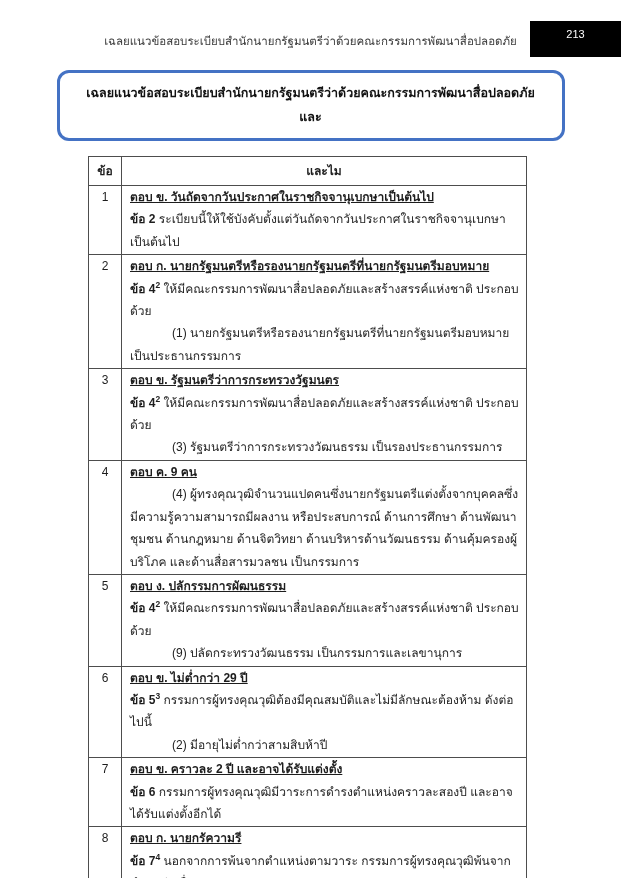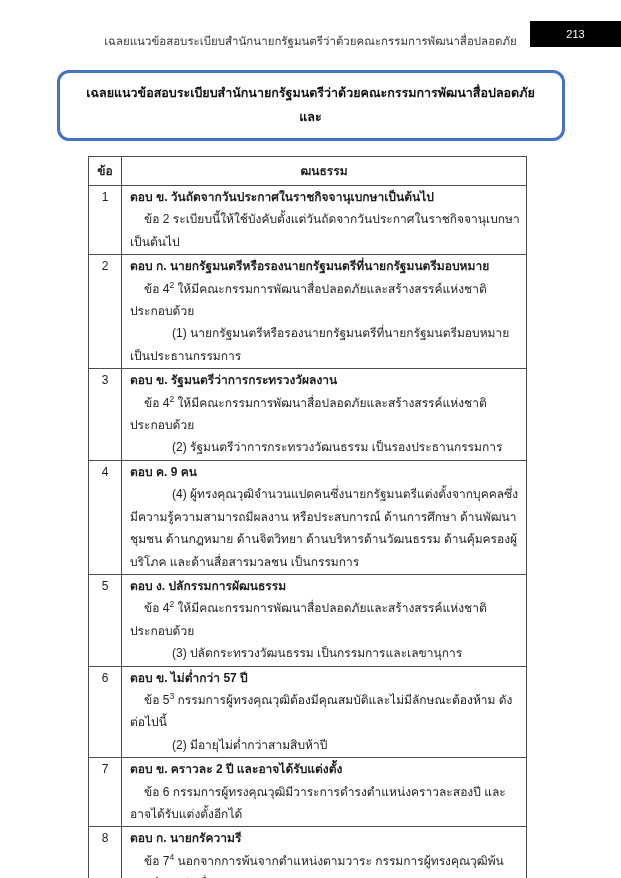--- a/index.html
+++ b/index.html
@@ -13,21 +13,21 @@
   }
   .page-header {
     margin-top: 32px;
     text-align: center;
     font-size: 11.5px;
     color: #3a3a3a;
   }
   .page-number {
     position: absolute;
     top: 21px; right: 0;
-    width: 91px; height: 26px;
+    width: 91px; height: 36px;
     background: #000000;
     color: #ffffff;
     font-size: 11px;
     text-align: center;
     line-height: 26px;
   }
   .title-box {
     margin: 20px auto 0 auto;
     width: 508px;
     border: 3px solid #4472C4;
@@ -56,42 +56,42 @@
   }
   td.no-cell {
     width: 33px;
     text-align: center;
     vertical-align: top;
     padding: 0;
     font-size: 12px;
   }
   td.ans-cell { padding: 0 6px 1px 8px; vertical-align: top; }
   .line { }
-  .line.answer { font-weight: bold; }
+  .line.answer { font-weight: bold; text-decoration: underline; }
   .line.indent { text-indent: 42px; }
-  .line b { font-weight: normal; margin-left: 14px; }
+  .line b { font-weight: bold; }
   .line sup { font-size: 8.5px; line-height: 0; }
 </style>
 </head>
 <body>
 
 <div class="page-header">เฉลยแนวข้อสอบระเบียบสำนักนายกรัฐมนตรีว่าด้วยคณะกรรมการพัฒนาสื่อปลอดภัย</div>
 
 <div class="page-number">213</div>
 
 <div class="title-box">
   <div>เฉลยแนวข้อสอบระเบียบสำนักนายกรัฐมนตรีว่าด้วยคณะกรรมการพัฒนาสื่อปลอดภัยและ</div>
 </div>
 
 <div class="table-wrap">
   <table class="answer-table">
     <thead>
       <tr>
         <th>ข้อ</th>
-        <th>ฒนธรรม</th>
+        <th>และไม</th>
       </tr>
     </thead>
     <tbody id="rows-body">
         <tr>
           <td class="no-cell">1</td>
           <td class="ans-cell">
             <div class="line answer">ตอบ ข. วันถัดจากวันประกาศในราชกิจจานุเบกษาเป็นต้นไป</div>
             <div class="line ref"><b>ข้อ 2</b> ระเบียบนี้ให้ใช้บังคับตั้งแต่วันถัดจากวันประกาศในราชกิจจานุเบกษาเป็นต้นไป</div>
           </td>
         </tr>
@@ -99,44 +99,44 @@
           <td class="no-cell">2</td>
           <td class="ans-cell">
             <div class="line answer">ตอบ ก. นายกรัฐมนตรีหรือรองนายกรัฐมนตรีที่นายกรัฐมนตรีมอบหมาย</div>
             <div class="line ref"><b>ข้อ 4<sup>2</sup></b> ให้มีคณะกรรมการพัฒนาสื่อปลอดภัยและสร้างสรรค์แห่งชาติ ประกอบด้วย</div>
             <div class="line indent">(1) นายกรัฐมนตรีหรือรองนายกรัฐมนตรีที่นายกรัฐมนตรีมอบหมาย เป็นประธานกรรมการ</div>
           </td>
         </tr>
         <tr>
           <td class="no-cell">3</td>
           <td class="ans-cell">
-            <div class="line answer">ตอบ ข. รัฐมนตรีว่าการกระทรวงวัผลงาน</div>
+            <div class="line answer">ตอบ ข. รัฐมนตรีว่าการกระทรวงวัฐมนตร</div>
             <div class="line ref"><b>ข้อ 4<sup>2</sup></b> ให้มีคณะกรรมการพัฒนาสื่อปลอดภัยและสร้างสรรค์แห่งชาติ ประกอบด้วย</div>
-            <div class="line indent">(2) รัฐมนตรีว่าการกระทรวงวัฒนธรรม เป็นรองประธานกรรมการ</div>
+            <div class="line indent">(3) รัฐมนตรีว่าการกระทรวงวัฒนธรรม เป็นรองประธานกรรมการ</div>
           </td>
         </tr>
         <tr>
           <td class="no-cell">4</td>
           <td class="ans-cell">
             <div class="line answer">ตอบ ค. 9 คน</div>
             <div class="line indent">(4) ผู้ทรงคุณวุฒิจำนวนแปดคนซึ่งนายกรัฐมนตรีแต่งตั้งจากบุคคลซึ่งมีความรู้ความสามารถมีผลงาน หรือประสบการณ์ ด้านการศึกษา ด้านพัฒนาชุมชน ด้านกฎหมาย ด้านจิตวิทยา ด้านบริหารด้านวัฒนธรรม ด้านคุ้มครองผู้บริโภค และด้านสื่อสารมวลชน เป็นกรรมการ</div>
           </td>
         </tr>
         <tr>
           <td class="no-cell">5</td>
           <td class="ans-cell">
             <div class="line answer">ตอบ ง. ปลักรรมการผัฒนธรรม</div>
             <div class="line ref"><b>ข้อ 4<sup>2</sup></b> ให้มีคณะกรรมการพัฒนาสื่อปลอดภัยและสร้างสรรค์แห่งชาติ ประกอบด้วย</div>
-            <div class="line indent">(3) ปลัดกระทรวงวัฒนธรรม เป็นกรรมการและเลขานุการ</div>
+            <div class="line indent">(9) ปลัดกระทรวงวัฒนธรรม เป็นกรรมการและเลขานุการ</div>
           </td>
         </tr>
         <tr>
           <td class="no-cell">6</td>
           <td class="ans-cell">
-            <div class="line answer">ตอบ ข. ไม่ต่ำกว่า 57 ปี</div>
+            <div class="line answer">ตอบ ข. ไม่ต่ำกว่า 29 ปี</div>
             <div class="line ref"><b>ข้อ 5<sup>3</sup></b> กรรมการผู้ทรงคุณวุฒิต้องมีคุณสมบัติและไม่มีลักษณะต้องห้าม ดังต่อไปนี้</div>
             <div class="line indent">(2) มีอายุไม่ต่ำกว่าสามสิบห้าปี</div>
           </td>
         </tr>
         <tr>
           <td class="no-cell">7</td>
           <td class="ans-cell">
             <div class="line answer">ตอบ ข. คราวละ 2 ปี และอาจได้รับแต่งตั้ง</div>
             <div class="line ref"><b>ข้อ 6</b> กรรมการผู้ทรงคุณวุฒิมีวาระการดำรงตำแหน่งคราวละสองปี และอาจได้รับแต่งตั้งอีกได้</div>
           </td>

